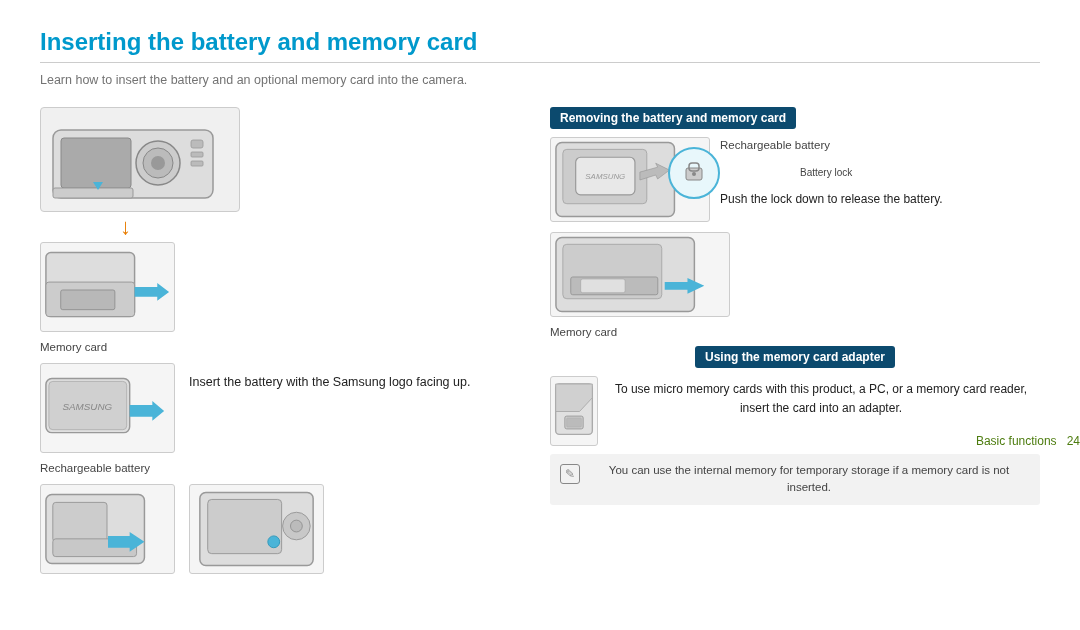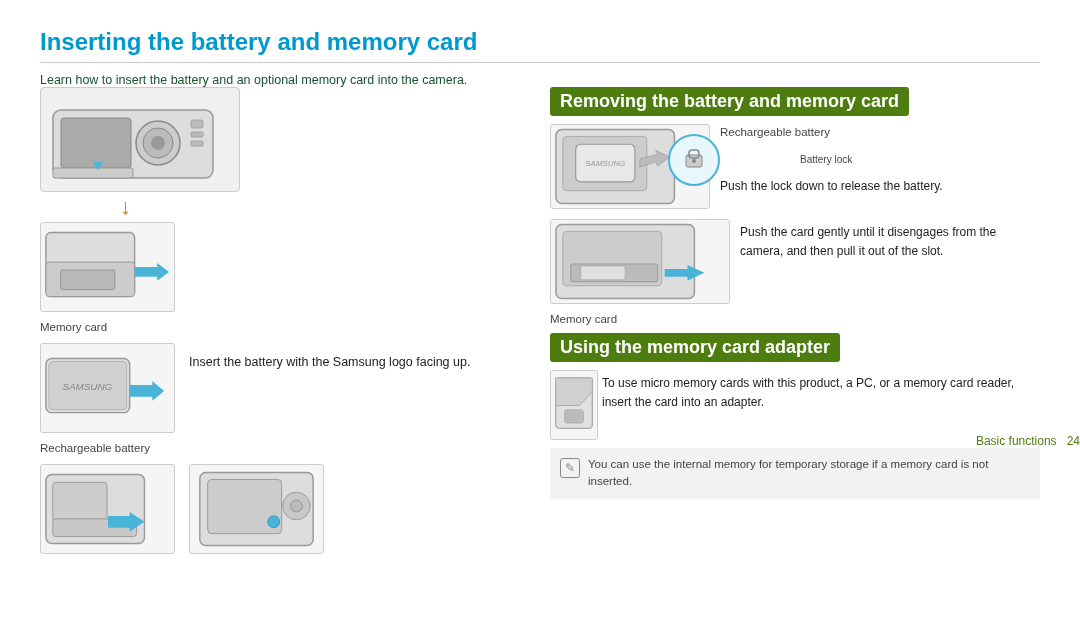--- a/index.html
+++ b/index.html
@@ -30,22 +30,22 @@
     }
 
     .title-rule {
       border: none;
       border-top: 1.5px solid #ccc;
       margin-bottom: 10px;
     }
 
     .subtitle {
       font-size: 12.5px;
-      color: #14532d;
-      margin-bottom: 0;
+      color: #737373;
+      margin-bottom: 20px;
     }
 
     .main-content {
       display: flex;
       gap: 20px;
     }
 
     
     .left-col {
       width: 490px;
@@ -129,23 +129,23 @@
       justify-content: center;
       overflow: hidden;
     }
 
     
     .right-col {
       flex: 1;
     }
 
     .section-header {
-      background: #4d7c0f;
+      background: #0c4a6e;
       color: #fff;
-      font-size: 18px;
+      font-size: 12px;
       font-weight: bold;
       padding: 4px 10px;
       border-radius: 3px;
       display: inline-block;
       margin-bottom: 8px;
     }
 
     .right-sub {
       display: flex;
       gap: 10px;
@@ -228,20 +228,21 @@
 
     .section2-body {
       display: flex;
       gap: 10px;
       margin-bottom: 8px;
       align-items: flex-start;
     }
 
     .adapter-section {
       margin-top: 6px;
+      text-align: center;
     }
 
     .adapter-body {
       display: flex;
       gap: 4px;
       align-items: flex-start;
     }
 
     .adapter-img {
       width: 48px;
@@ -435,21 +436,20 @@
 
                 <rect x="20" y="45" width="88" height="18" rx="2" fill="#bbb" stroke="#999" stroke-width="1"></rect>
 
                 <rect x="30" y="47" width="45" height="14" rx="2" fill="#e0e0e0" stroke="#aaa" stroke-width="0.8"></rect>
 
                 <polygon points="115,50 138,50 138,46 155,54 138,62 138,58 115,58" fill="#4ab4d8"></polygon>
               </svg>
             </div>
             <div class="label-caption">Memory card</div>
           </div>
-          <div class="right-desc">Push the card gently until it disengages from the camera, and then pull it out of the slot.</div>
         </div>
       </div>
 
       
       <div class="adapter-section">
         <div class="section-header">Using the memory card adapter</div>
         <div class="adapter-body">
           <div class="adapter-img">
             <svg viewBox="0 0 48 70" xmlns="http://www.w3.org/2000/svg" width="44" height="65">
 

